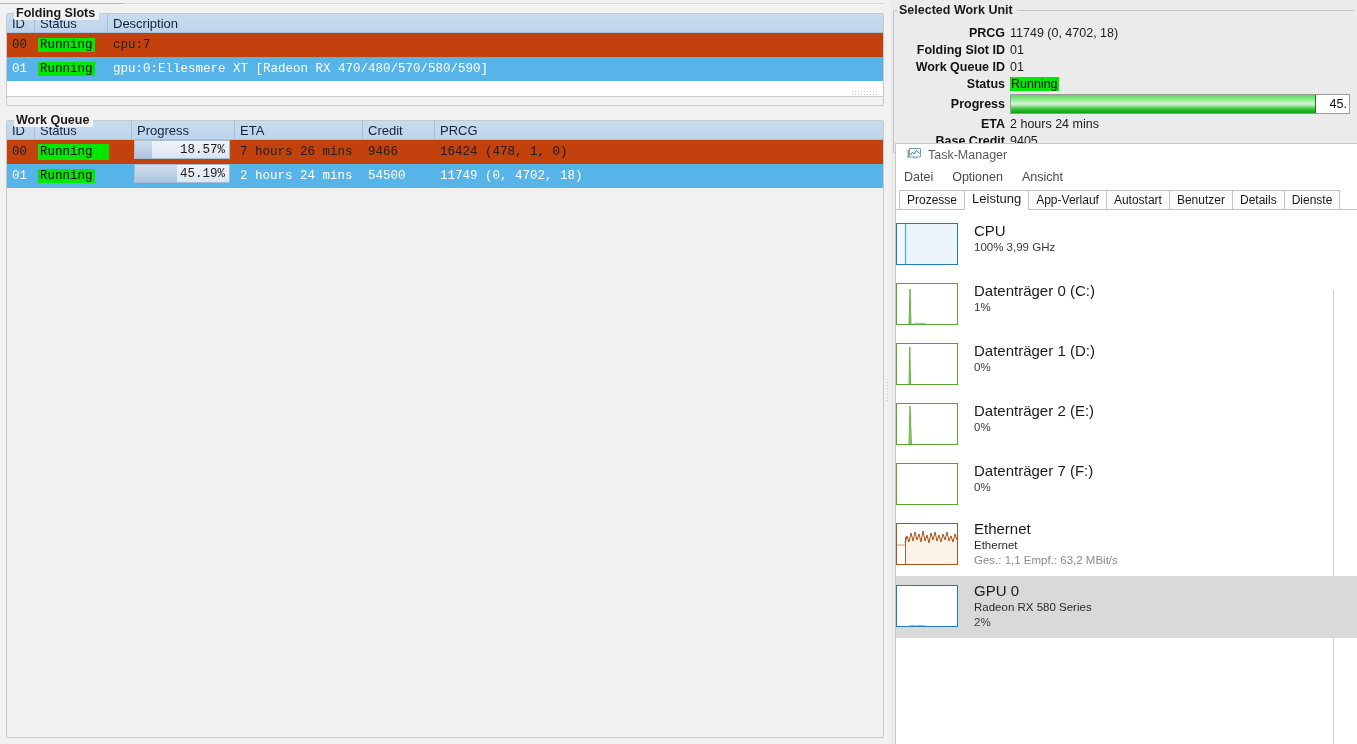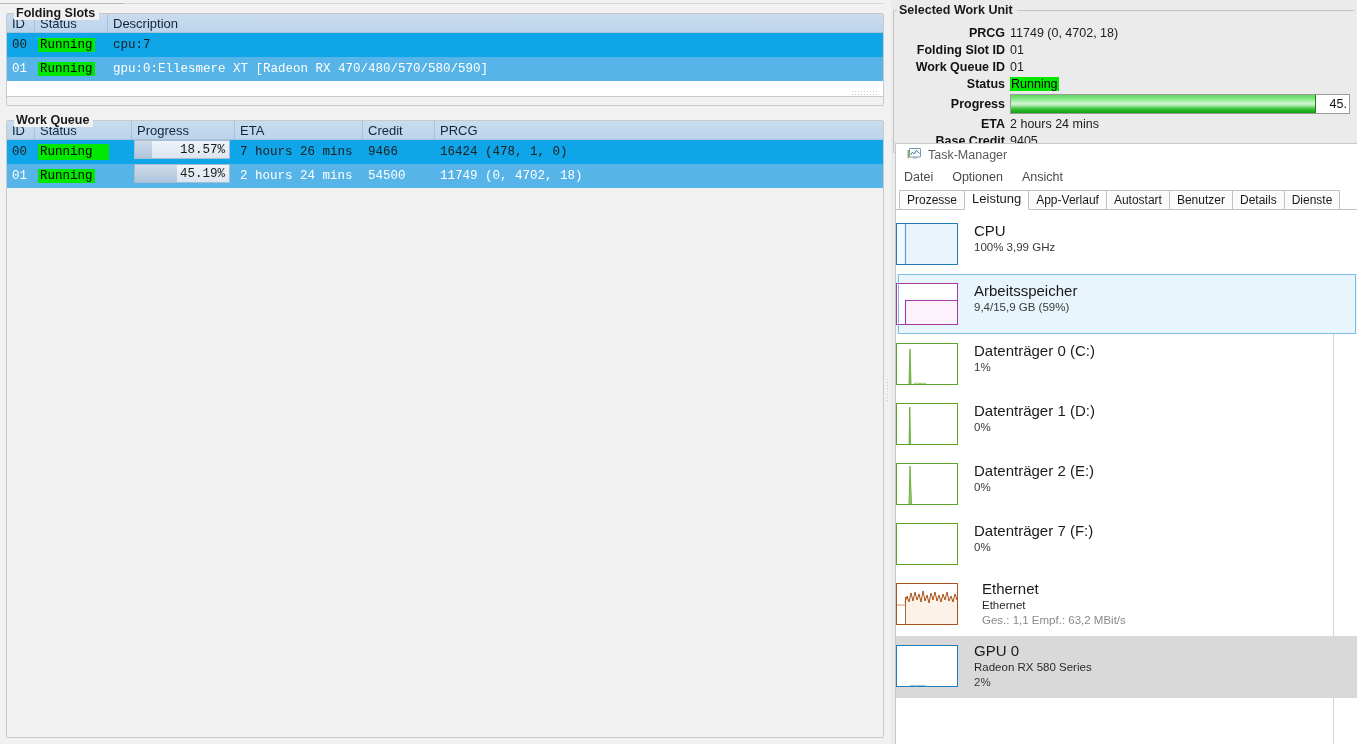--- a/index.html
+++ b/index.html
@@ -49,21 +49,21 @@
     display: flex; height: 19px; align-items: center;
     background: linear-gradient(to bottom,#c9dcef 0%, #bcd4eb 100%);
     border-bottom: 1px solid #a9c2d9;
     color: #12263a; font-size: 13px;
   }
   .tbl-head .cell { padding-left: 5px; overflow: hidden; white-space: nowrap;
     border-right: 1px solid #a9c2d9; height: 19px; line-height:19px; }
   .tbl-row {
     display: flex; height: 24px; align-items: center;
     font-family: "Liberation Mono", monospace; font-size: 12.5px;
-    background: #0ea5e9;
+    background: #c2410c;
   }
   .tbl-row.sel { background: #56b4e8; color: #ffffff; }
   .tbl-row .cell { padding-left: 5px; overflow: hidden; white-space: nowrap;
     height: 24px; line-height: 24px; }
   .tbl-filler { height: 14px; background: #ffffff; }
   .badge-running {
     background: #00e800; color: #000000; padding: 0 2px;
     font-family: "Liberation Mono", monospace; font-size: 12.5px;
   }
   .tbl-row.sel .badge-running { color: #000000; }
@@ -344,33 +344,20 @@
             <rect x="9" y="1" width="52" height="40" fill="#eaf4fa"></rect>
             <line x1="9.5" y1="1" x2="9.5" y2="41" stroke="#58a6d0" stroke-width="1.2"></line>
           </svg>
         </div>
         <div class="tm-text">
           <div class="tm-name">CPU</div>
           <div class="tm-sub2">100%  3,99 GHz</div>
         </div>
       </div>
 
-      <div class="tm-item sel-blue">
-        <div class="tm-thumb">
-          <svg width="62" height="42" viewBox="0 0 62 42" preserveAspectRatio="none">
-            <rect x="0.5" y="0.5" width="61" height="41" fill="#ffffff" stroke="#a23ba2" stroke-width="1"></rect>
-            <rect x="9" y="17" width="52" height="24" fill="#fbf2fb"></rect>
-            <polyline points="9.5,41 9.5,17.5 61,17.5" fill="none" stroke="#a23ba2" stroke-width="1.1"></polyline>
-          </svg>
-        </div>
-        <div class="tm-text">
-          <div class="tm-name">Arbeitsspeicher</div>
-          <div class="tm-sub2">9,4/15,9 GB (59%)</div>
-        </div>
-      </div>
 
       <div class="tm-item">
         <div class="tm-thumb">
           <svg width="62" height="42" viewBox="0 0 62 42" preserveAspectRatio="none">
             <rect x="0.5" y="0.5" width="61" height="41" fill="#ffffff" stroke="#5ba32b" stroke-width="1"></rect>
             <polyline points="13,41 14,6 15,41" fill="#8cc45f" stroke="#5ba32b" stroke-width="0.8"></polyline>
             <polyline points="18,40.5 21,40 24,40.6 27,40.2 30,40.7" fill="none" stroke="#8cc45f" stroke-width="0.9"></polyline>
           </svg>
         </div>
         <div class="tm-text">
@@ -410,21 +397,21 @@
           <svg width="62" height="42" viewBox="0 0 62 42" preserveAspectRatio="none">
             <rect x="0.5" y="0.5" width="61" height="41" fill="#ffffff" stroke="#5ba32b" stroke-width="1"></rect>
           </svg>
         </div>
         <div class="tm-text">
           <div class="tm-name">Datenträger 7 (F:)</div>
           <div class="tm-sub2">0%</div>
         </div>
       </div>
 
-      <div class="tm-item" style="height:62px;gap:8px;">
+      <div class="tm-item" style="height:62px;">
         <div class="tm-thumb">
           <svg width="62" height="42" viewBox="0 0 62 42" preserveAspectRatio="none">
             <rect x="0.5" y="0.5" width="61" height="41" fill="#ffffff" stroke="#a8521c" stroke-width="1"></rect>
             <rect x="9" y="14" width="52" height="27" fill="#fdf2e8"></rect>
             <line x1="1" y1="22" x2="9" y2="22" stroke="#c8875a" stroke-width="0.9"></line>
             <polyline points="9,20 11,13 13,19 15,10 17,18 19,9 21,17 23,11 25,19 27,8 29,18 31,12 33,20 35,10 37,17 39,9 41,18 43,12 45,19 47,11 49,17 51,9 53,18 55,13 57,19 59,11 61,17" fill="none" stroke="#a8521c" stroke-width="1"></polyline>
             <line x1="9.5" y1="14" x2="9.5" y2="41" stroke="#a8521c" stroke-width="0.9"></line>
           </svg>
         </div>
         <div class="tm-text" style="margin-top:5px;">

